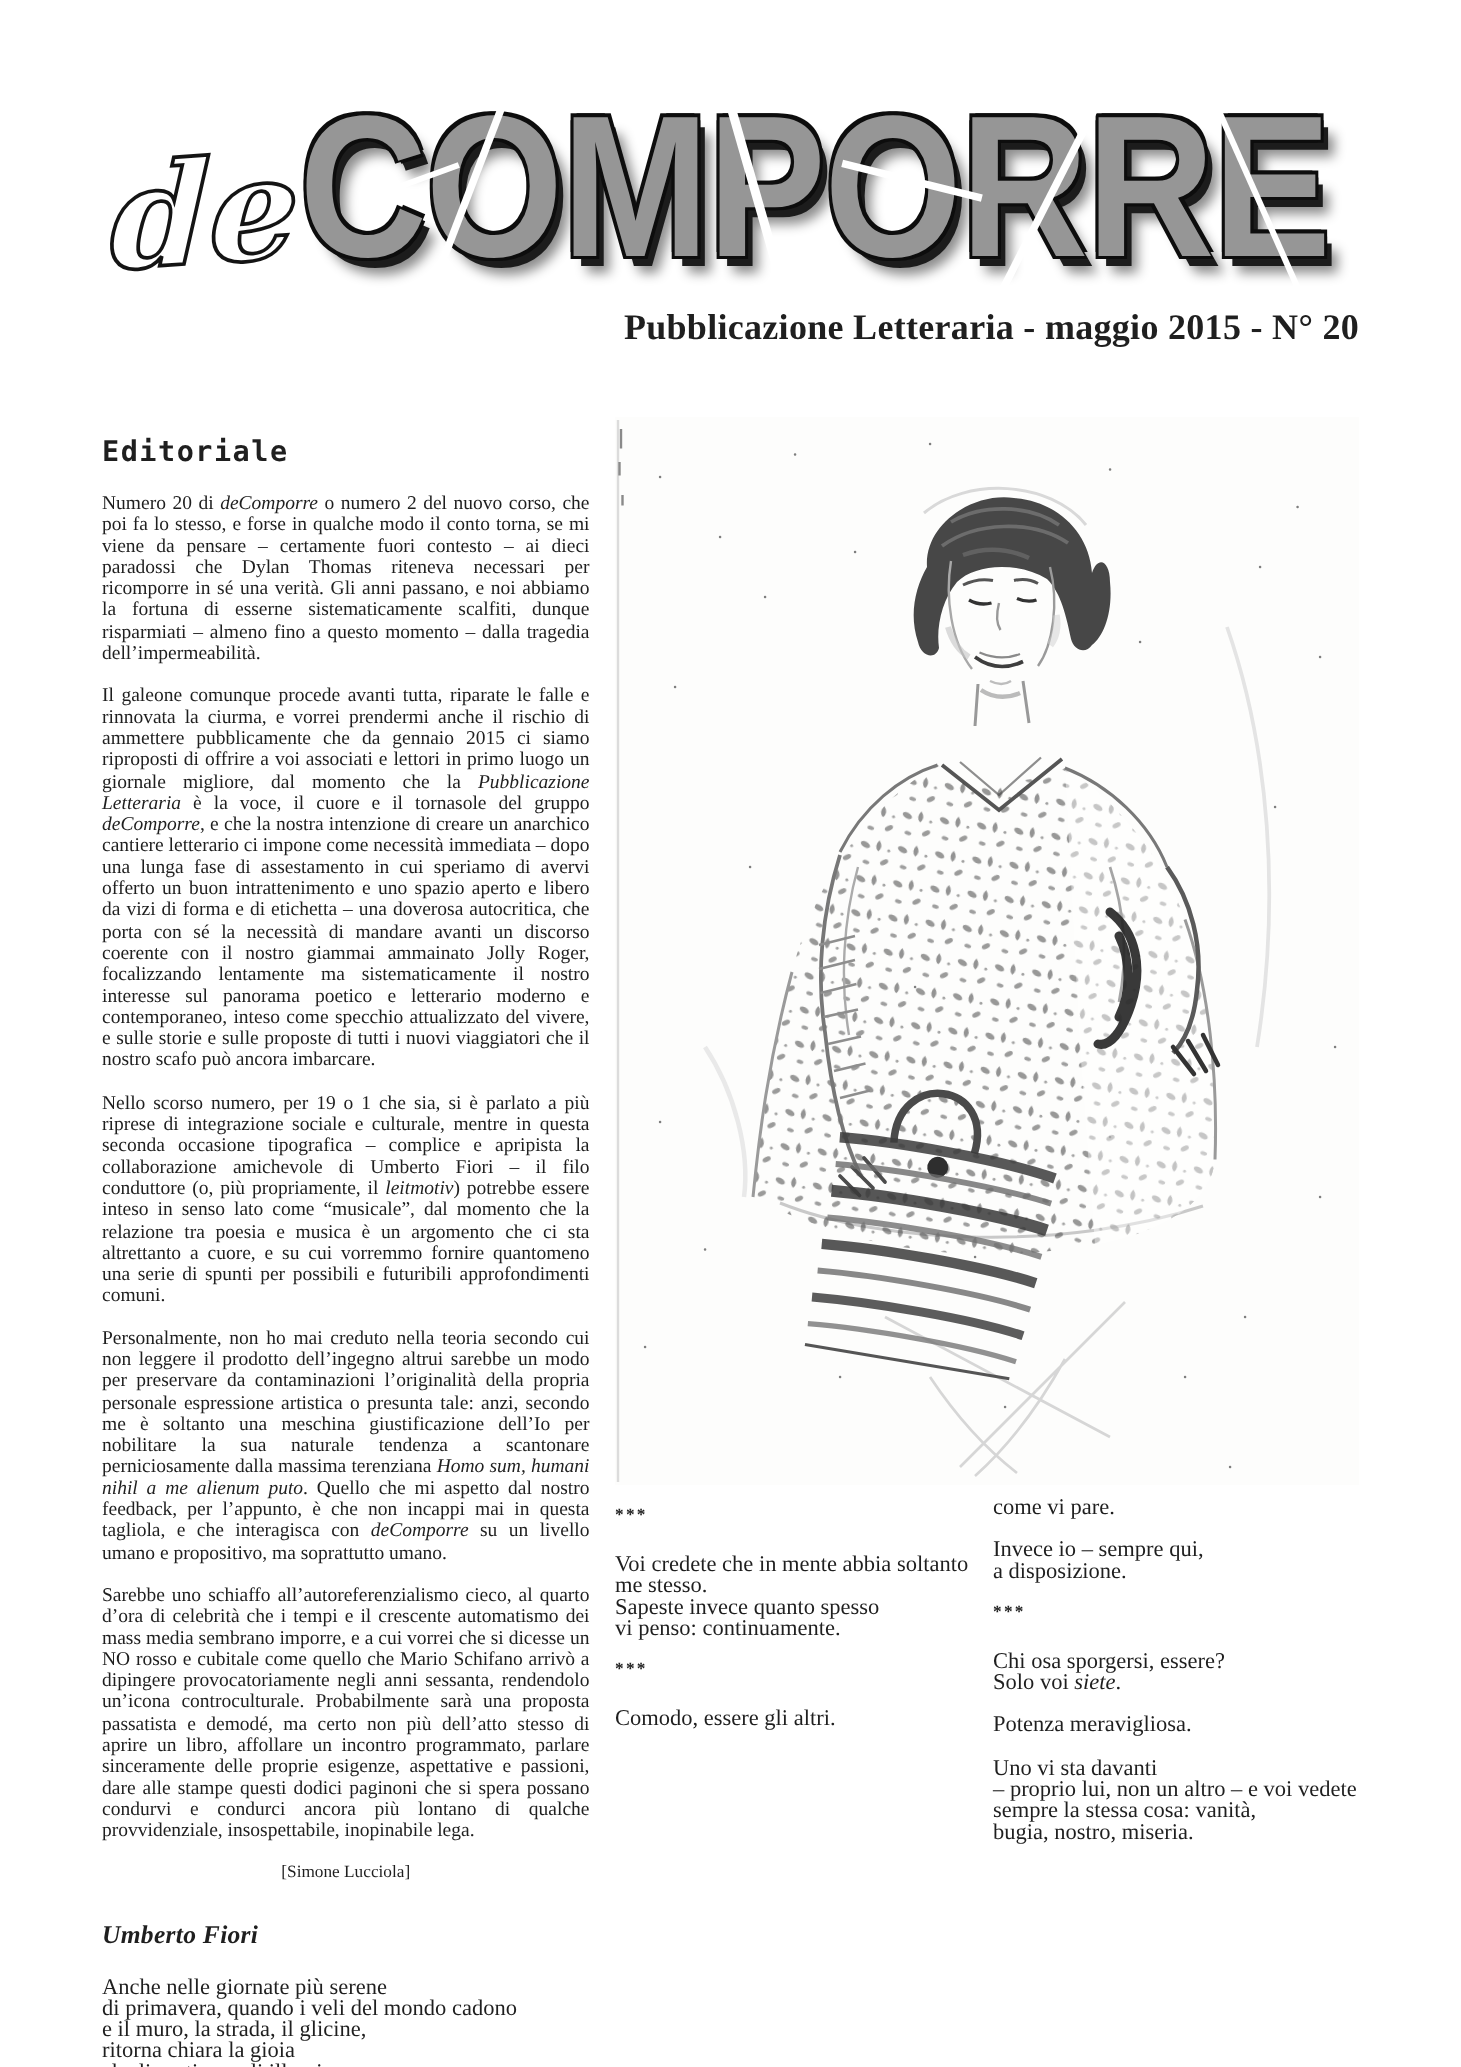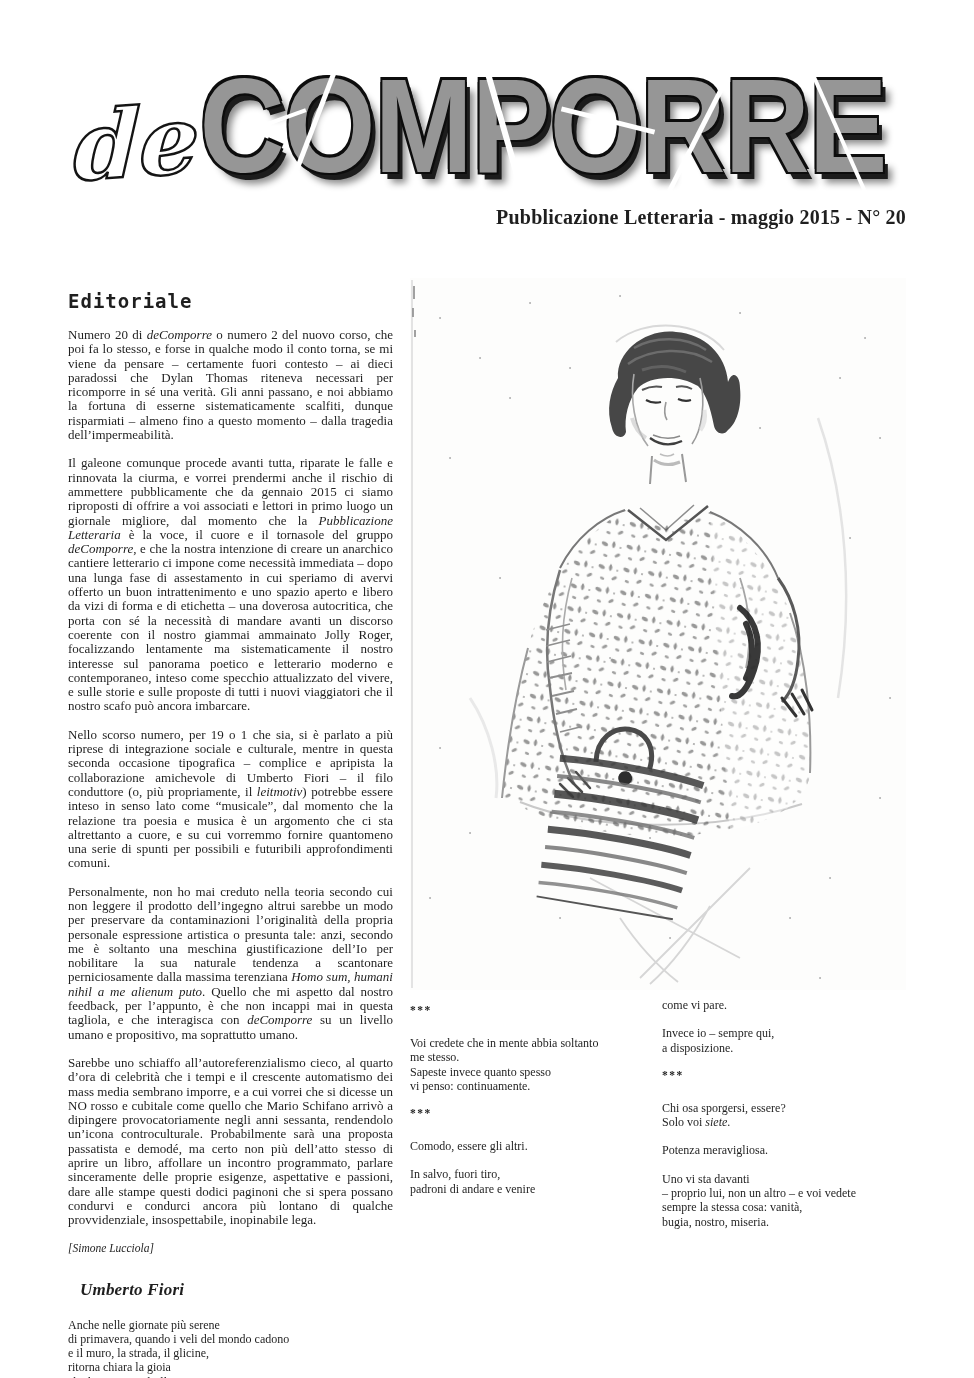--- a/index.html
+++ b/index.html
@@ -28,38 +28,38 @@
   }
   .crack{position:absolute;background:#ffffff;z-index:5;}
   .crack.c1{left:308px;top:60px;width:5px;height:148px;transform:rotate(21deg);}
   .crack.c2{left:502px;top:58px;width:6px;height:150px;transform:rotate(-16deg);}
   .crack.c3{left:696px;top:62px;width:5px;height:144px;transform:rotate(27deg);}
   .crack.c4{left:836px;top:58px;width:4px;height:146px;transform:rotate(-24deg);}
   .crack.c5{left:560px;top:118px;width:96px;height:5px;transform:rotate(14deg);}
   .crack.c6{left:238px;top:120px;width:70px;height:4px;transform:rotate(-20deg);}
   .tagline{
     position:absolute;right:68px;top:206px;
-    font-size:20px;font-weight:bold;letter-spacing:.2px;
+    font-size:24px;font-weight:bold;letter-spacing:.2px;
   }
   
   .col-left{position:absolute;left:68px;top:290px;width:325px;}
   .editoriale-title{
     font-family:"DejaVu Sans Mono", monospace;font-weight:bold;
     font-size:19px;letter-spacing:1px;margin:0 0 16px 0;
   }
   .para{
     font-size:13px;line-height:14.3px;text-align:justify;
     margin:0 0 14px 0;hyphens:auto;-webkit-hyphens:auto;
   }
-  .signature{font-size:11.5px;text-align:left;margin:8px 0 0 0;font-style:italic;}
+  .signature{font-size:11.5px;text-align:center;margin:8px 0 0 0;}
   .author-title{
     font-weight:bold;font-style:italic;font-size:17px;
-    margin:26px 0 18px 12px;letter-spacing:.2px;
-  }
-  .poem .line{font-size:12px;line-height:14.3px;}
+    margin:26px 0 18px 0;letter-spacing:.2px;
+  }
+  .poem .line{font-size:15px;line-height:14.3px;}
   .poem .stanza{margin:0 0 14px 0;}
   .poem .sep{font-size:11.5px;letter-spacing:1.5px;margin:6px 0 20px 0;font-weight:bold;}
   .col-mid{position:absolute;left:410px;top:998px;width:250px;}
   .col-right{position:absolute;left:662px;top:998px;width:250px;}
   
   .artwork{
     position:absolute;left:410px;top:278px;width:496px;height:712px;
     background:#fdfdfc;
   }
   .artwork svg{display:block;width:100%;height:100%;}
@@ -185,24 +185,20 @@
     <div class="stanza">
       <div class="line">Voi credete che in mente abbia soltanto</div>
       <div class="line">me stesso.</div>
       <div class="line">Sapeste invece quanto spesso</div>
       <div class="line">vi penso: continuamente.</div>
     </div>
     <div class="sep">***</div>
     <div class="stanza">
       <div class="line">Comodo, essere gli altri.</div>
     </div>
-    <div class="stanza">
-      <div class="line">In salvo, fuori tiro,</div>
-      <div class="line">padroni di andare e venire</div>
-    </div>
   </div>
 <div class="col-right poem" id="right-poem">
     <div class="stanza">
       <div class="line">come vi pare.</div>
     </div>
     <div class="stanza">
       <div class="line">Invece io – sempre qui,</div>
       <div class="line">a disposizione.</div>
     </div>
     <div class="sep">***</div>

